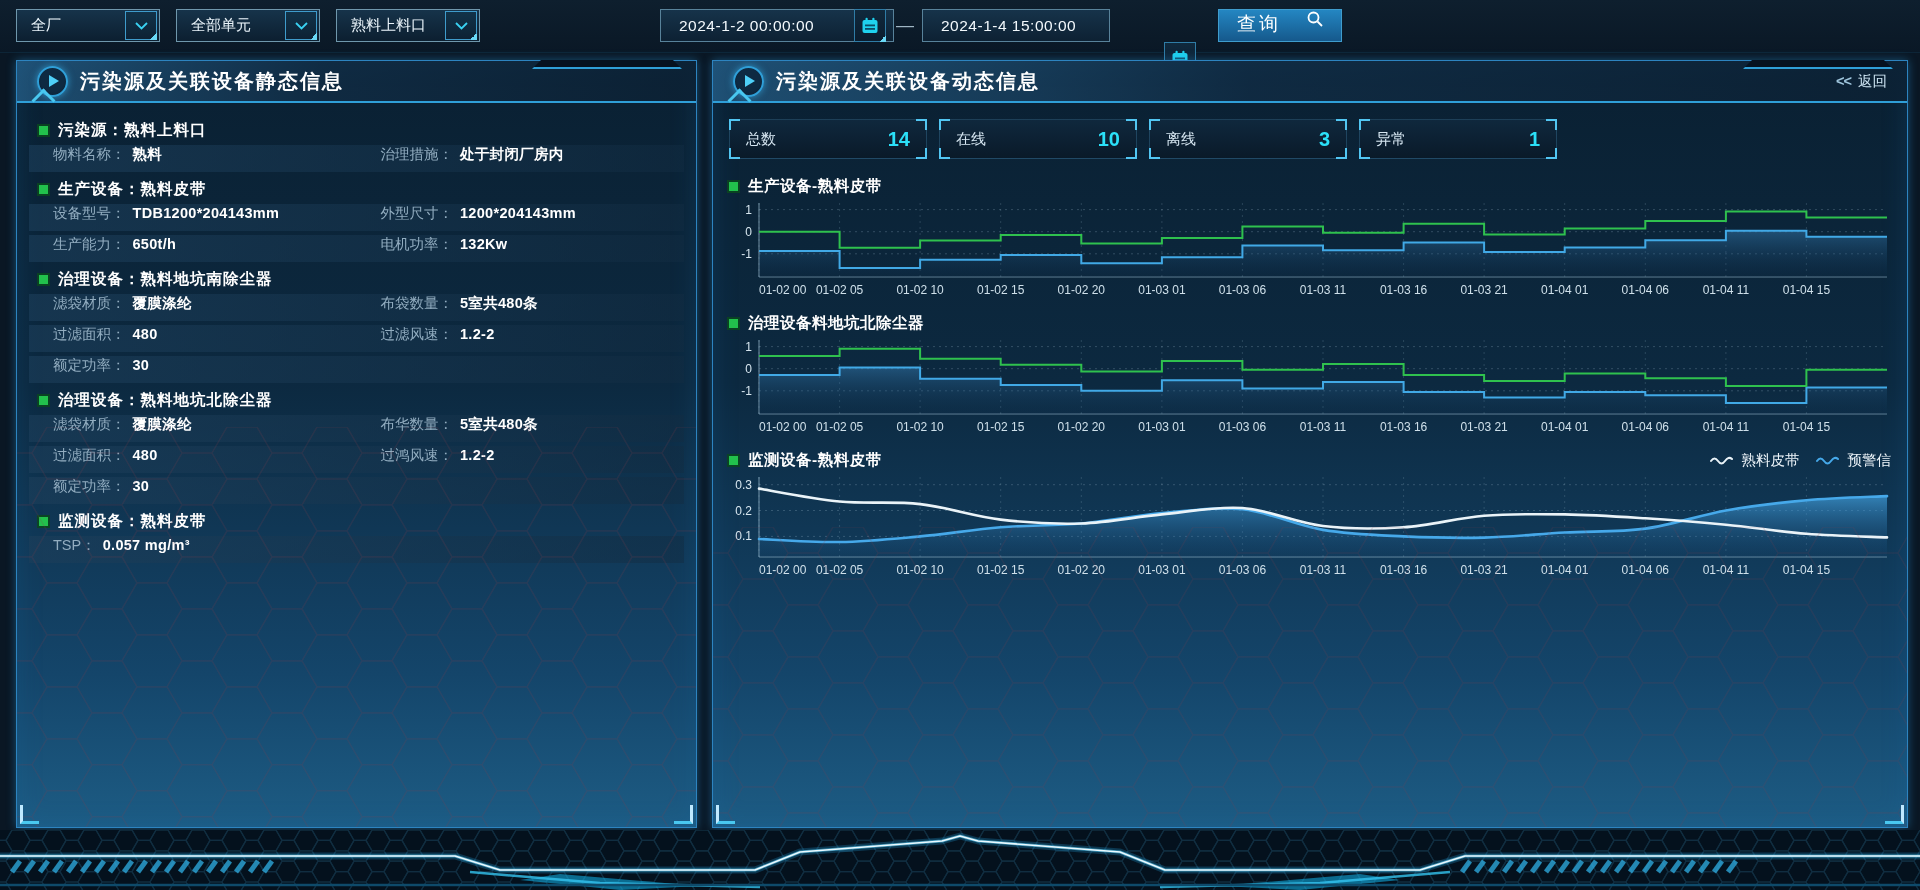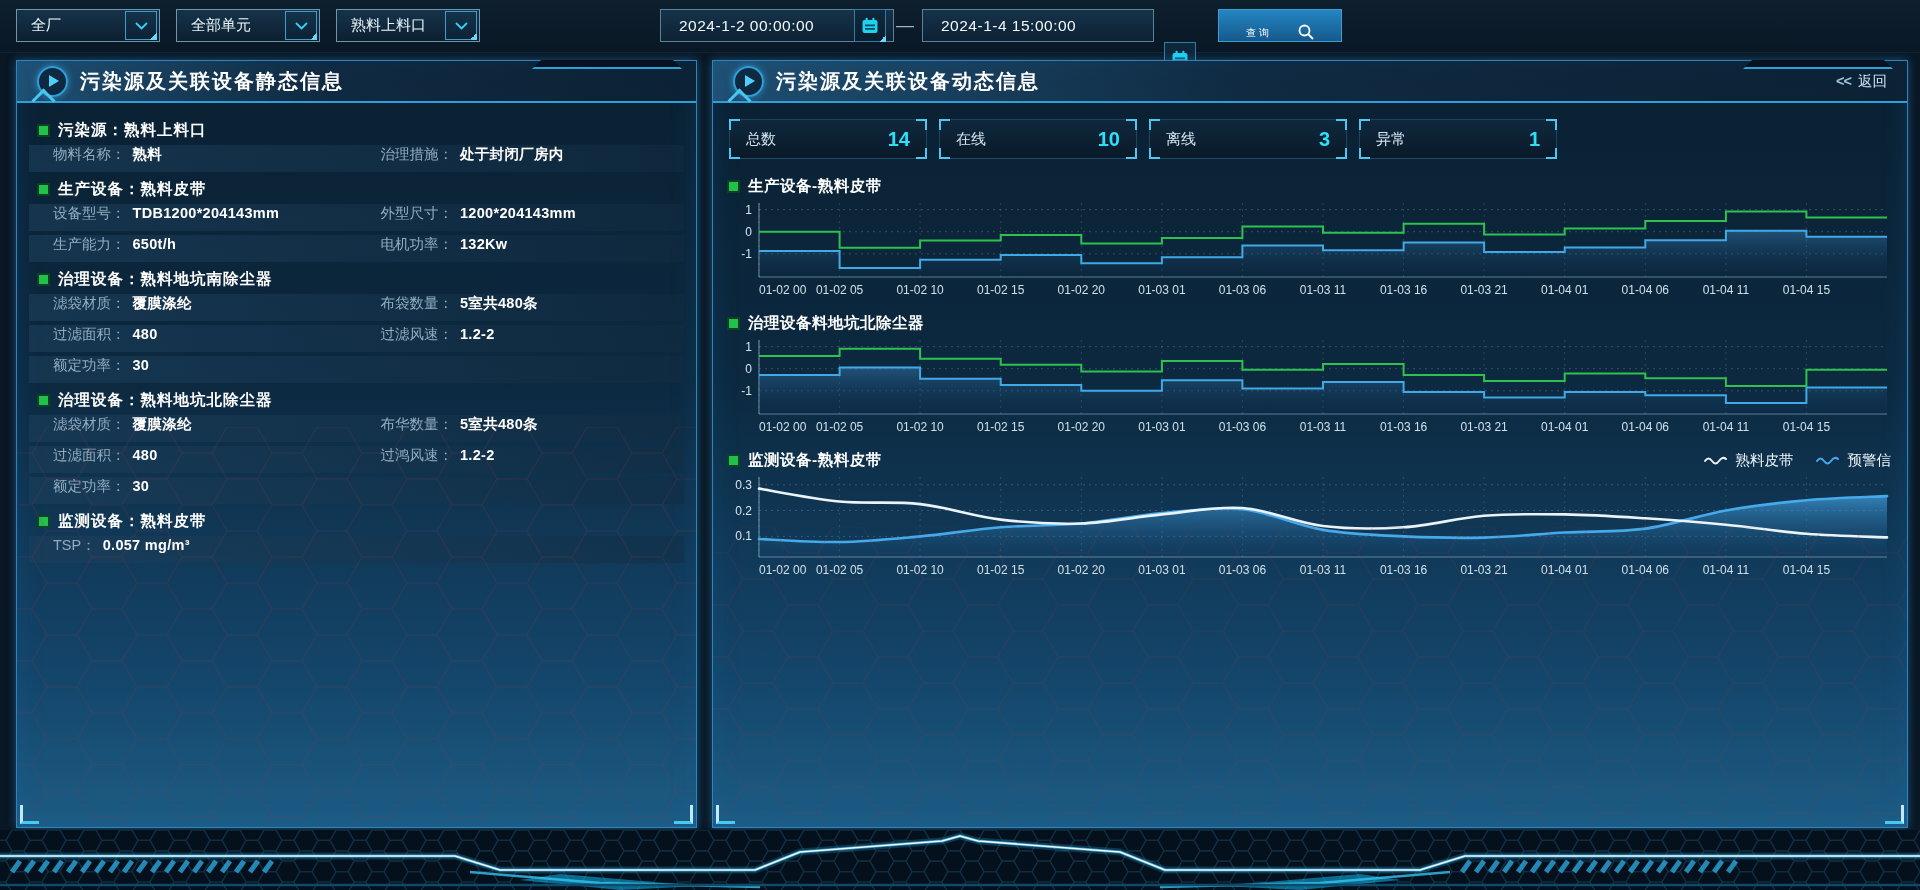--- a/index.html
+++ b/index.html
@@ -23,21 +23,21 @@
     background:linear-gradient(135deg,transparent 50%,#69d8f6 50%);}
   .datebox{background:linear-gradient(180deg,#16334a 0%,#0d2133 100%);
     border:1px solid #58829a;display:flex;align-items:center;cursor:pointer;}
   .datebox .dt{padding-left:18px;color:#f2f8fc;font-size:15.5px;letter-spacing:.5px;}
   .calbtn{border:1px solid #2f7ca6;background:linear-gradient(180deg,#10293d,#0b1d2e);
     display:flex;align-items:center;justify-content:center;cursor:pointer;position:relative;}
   .calbtn:after{content:"";position:absolute;right:-1px;bottom:-1px;width:7px;height:7px;
     background:linear-gradient(135deg,transparent 50%,#69d8f6 50%);}
   .dash{color:#9fb6c4;font-size:18px;display:flex;align-items:center;justify-content:center;}
   .search-btn{border:1px solid #3f9ccc;background:linear-gradient(180deg,#2486c2 0%,#15598c 100%);
-    color:#fff;font-size:10px;display:flex;align-items:flex-end;justify-content:center;gap:26px;
+    color:#fff;font-size:19px;display:flex;align-items:flex-start;justify-content:center;gap:26px;
     cursor:pointer;letter-spacing:3px;font-family:inherit;}
   
   .panel{position:absolute;top:60px;box-sizing:border-box;
     background:linear-gradient(180deg,#0a2032 0%,#0c2940 42%,#14456a 80%,#1d5c84 100%);
     border:1px solid #2d84c0;
     box-shadow:0 0 9px rgba(40,150,220,.45), inset 0 0 26px rgba(25,110,175,.22);}
   .panel.left{left:16px;width:681px;height:768px;}
   .panel.right{left:712px;width:1196px;height:768px;}
   .panel-header{position:relative;height:40px;display:flex;align-items:center;gap:12px;padding:0 20px;
     background:linear-gradient(90deg,rgba(47,116,165,.55) 0%,rgba(17,45,70,.75) 45%,rgba(12,33,52,.8) 100%);
@@ -78,21 +78,21 @@
     display:flex;align-items:center;justify-content:space-between;padding:0 16px;}
   .card .c-lbl{color:#d7e7f2;font-size:15px;}
   .card .c-val{color:#2be0f8;font-size:20px;font-weight:bold;}
   .card i{position:absolute;width:9px;height:9px;border:0 solid #52c6f2;}
   .card i.tl{top:-1px;left:-1px;border-top-width:2px;border-left-width:2px;}
   .card i.tr{top:-1px;right:-1px;border-top-width:2px;border-right-width:2px;}
   .card i.bl{bottom:-1px;left:-1px;border-bottom-width:2px;border-left-width:2px;}
   .card i.br{bottom:-1px;right:-1px;border-bottom-width:2px;border-right-width:2px;}
   .chart-head{display:flex;align-items:center;gap:10px;margin:0 16px;height:22px;}
   .chart-head .txt{color:#fff;font-weight:bold;font-size:15.5px;letter-spacing:.5px;}
-  .legend{margin-left:auto;display:flex;gap:22px;}
+  .legend{margin-left:auto;display:flex;gap:16px;}
   .legend .leg-item{display:flex;align-items:center;gap:8px;color:#eef5fa;font-size:14.5px;}
   .chart-svg{display:block;margin:0 16px;}
   
   .footer{position:absolute;left:0;top:830px;width:1920px;height:60px;background:#04111d;overflow:hidden;}
 </style>
 </head>
 <body>
 
 <div id="app">
 
@@ -128,21 +128,21 @@
     <div class="tb-item calbtn" style="left:854px;width:32px;">
       <svg width="18" height="18" viewBox="0 0 18 18">
         <rect x="1.5" y="3" width="15" height="13" rx="2" fill="#1fd2ee"></rect>
         <rect x="4.5" y="0.8" width="2.2" height="4" rx="1" fill="#1fd2ee"></rect>
         <rect x="11.3" y="0.8" width="2.2" height="4" rx="1" fill="#1fd2ee"></rect>
         <rect x="4" y="7.5" width="10" height="1.8" fill="#0a4d66"></rect>
         <rect x="4" y="11" width="10" height="1.8" fill="#0a4d66"></rect>
       </svg>
     </div>
     <div class="tb-item dash" style="left:894px;width:22px;">—</div>
-    <div class="tb-item datebox" style="left:922px;width:232px;">
+    <div class="tb-item datebox" style="left:922px;width:188px;">
       <span class="dt">2024-1-4 15:00:00</span>
     </div>
     <div class="tb-item calbtn" style="left:1164px;width:32px;">
       <svg width="18" height="18" viewBox="0 0 18 18">
         <rect x="1.5" y="3" width="15" height="13" rx="2" fill="#1fd2ee"></rect>
         <rect x="4.5" y="0.8" width="2.2" height="4" rx="1" fill="#1fd2ee"></rect>
         <rect x="11.3" y="0.8" width="2.2" height="4" rx="1" fill="#1fd2ee"></rect>
         <rect x="4" y="7.5" width="10" height="1.8" fill="#0a4d66"></rect>
         <rect x="4" y="11" width="10" height="1.8" fill="#0a4d66"></rect>
       </svg>

